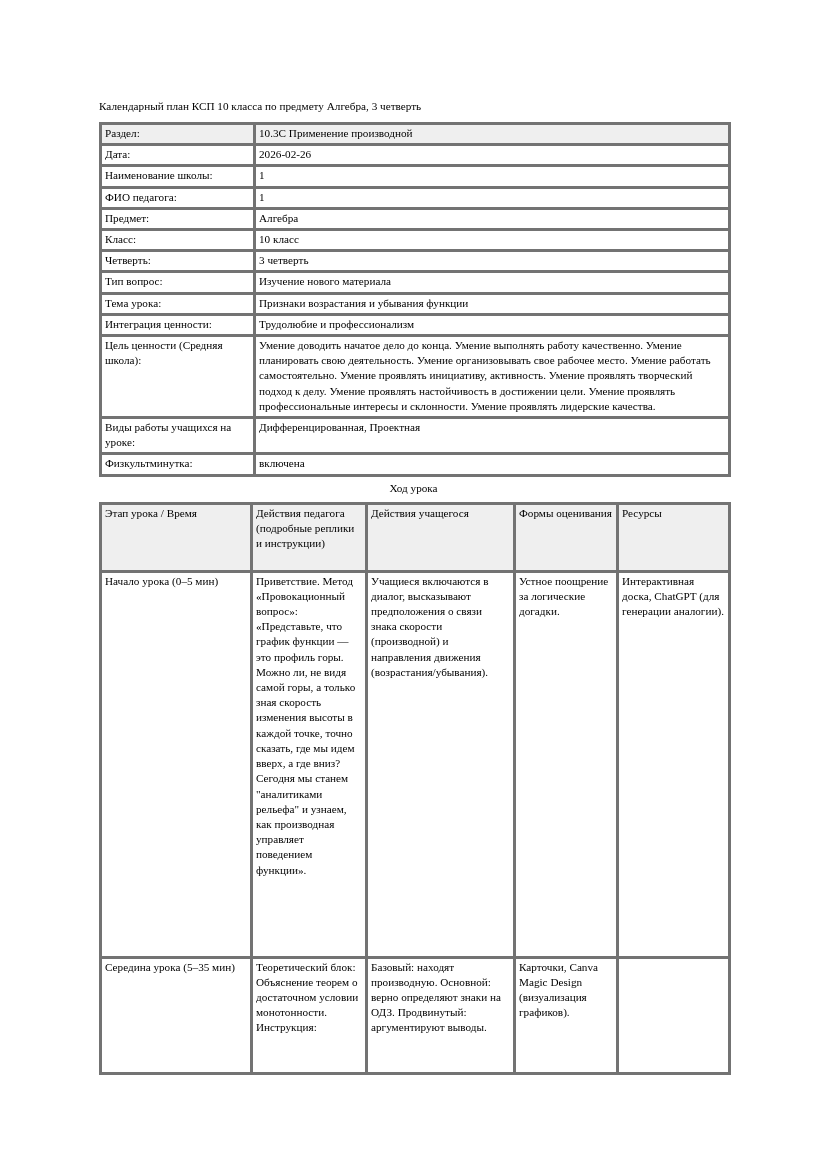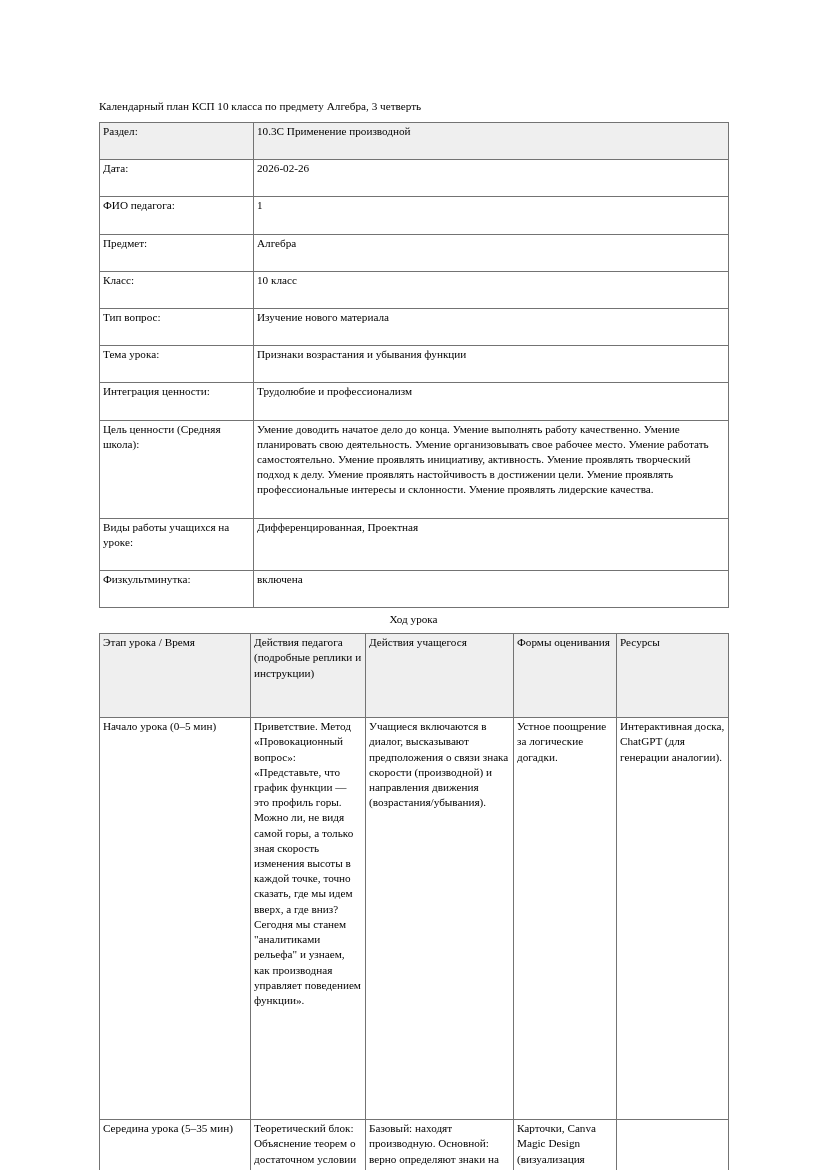--- a/index.html
+++ b/index.html
@@ -43,23 +43,23 @@
     text-align: center;
   }
   table {
     border-collapse: collapse;
     width: 629px;
     table-layout: fixed;
     font-size: 11.2px;
     line-height: 15.2px;
   }
   table td, table th {
-    border: 1px solid #737373;
+    border: 3px solid #737373;
     vertical-align: top;
-    padding: 1px 3px 20px 3px;
+    padding: 1px 3px 2px 3px;
     text-align: left;
     font-weight: normal;
     word-wrap: break-word;
     overflow-wrap: break-word;
     hyphens: none;
   }
   
   .info-table col.c-label { width: 154px; }
   .info-table col.c-value { width: 475px; }
   .info-table tr.shaded td { background: #efefef; }
@@ -94,30 +94,38 @@
       <tbody>
         <tr class="shaded">
           <td>Раздел:</td>
           <td>10.3C Применение производной</td>
         </tr>
         <tr>
           <td>Дата:</td>
           <td>2026-02-26</td>
         </tr>
         <tr>
+          <td>Наименование школы:</td>
+          <td>1</td>
+        </tr>
+        <tr>
           <td>ФИО педагога:</td>
           <td>1</td>
         </tr>
         <tr>
           <td>Предмет:</td>
           <td>Алгебра</td>
         </tr>
         <tr>
           <td>Класс:</td>
           <td>10 класс</td>
+        </tr>
+        <tr>
+          <td>Четверть:</td>
+          <td>3 четверть</td>
         </tr>
         <tr>
           <td>Тип вопрос:</td>
           <td>Изучение нового материала</td>
         </tr>
         <tr>
           <td>Тема урока:</td>
           <td>Признаки возрастания и убывания функции</td>
         </tr>
         <tr>

